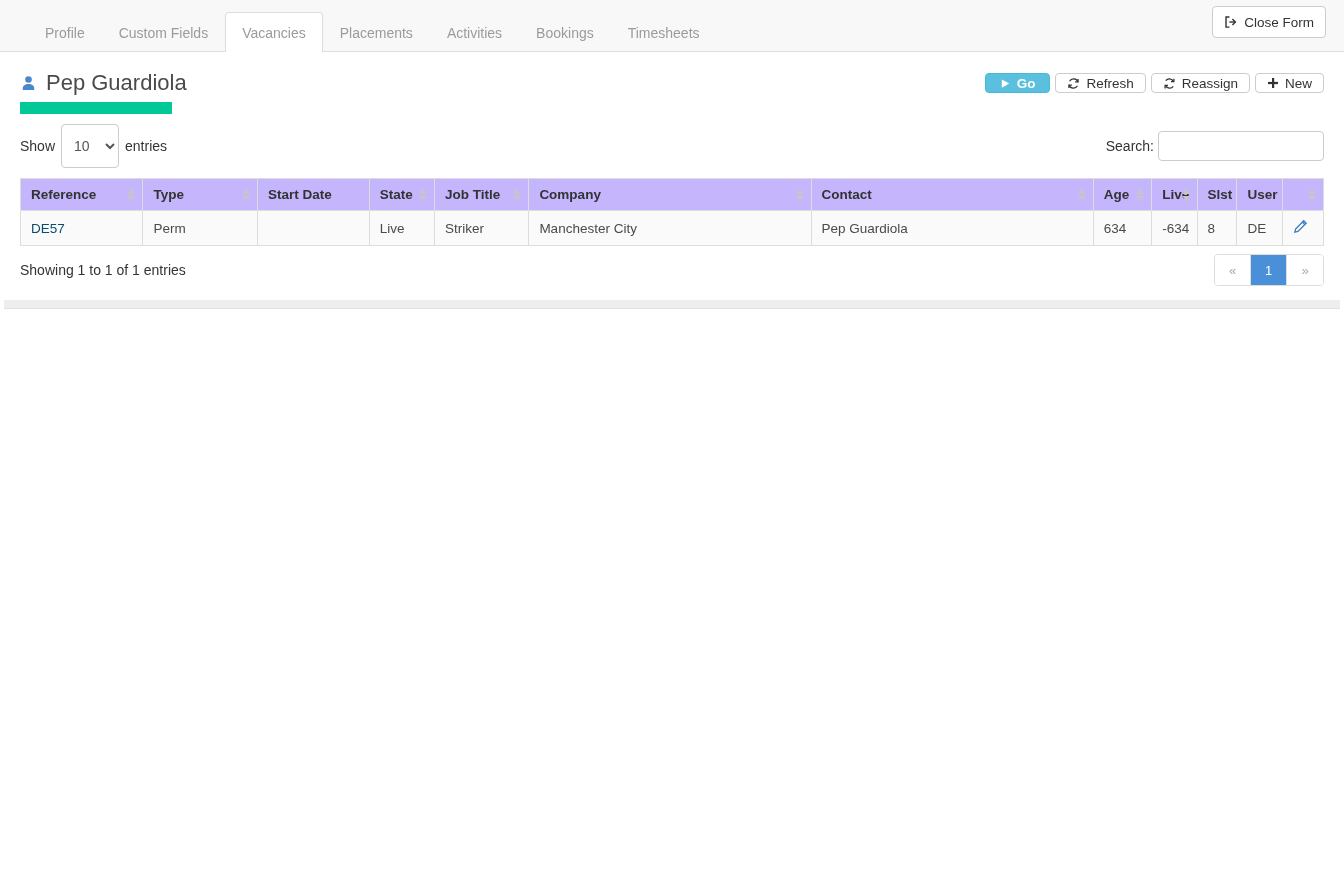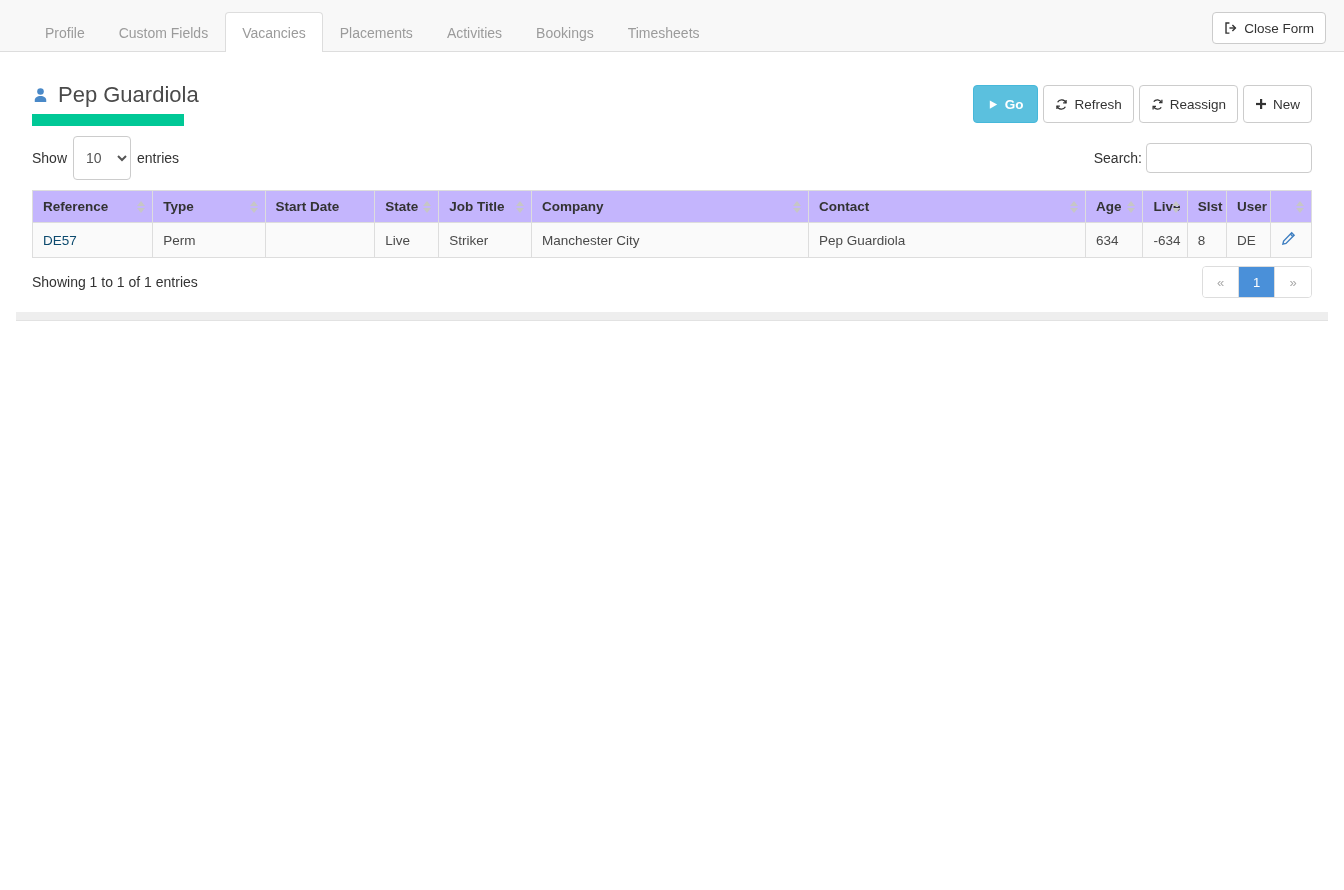--- a/index.html
+++ b/index.html
@@ -34,38 +34,38 @@
     white-space: nowrap;
   }
   .tab.active {
     background: #ffffff;
     border-color: #dddddd;
     color: #9b9b9b;
   }
   .closeform {
     position: absolute;
     right: 18px;
-    top: 12px;
+    top: 6px;
     display: inline-flex;
     align-items: center;
     gap: 6px;
     height: 32px;
     padding: 0 11px;
     font-size: 13.5px;
     color: #333333;
     background: #ffffff;
     border: 1px solid #cccccc;
     border-radius: 4px;
     cursor: pointer;
   }
   .closeform .gi { display: inline-flex; align-items: center; }
 
   
   .panel {
-    margin: 16px;
+    margin: 4px;
     background: #ffffff;
     border-bottom: 1px solid #e2e2e2;
     padding: 0 0 0 0;
   }
   .panel-inner { padding: 14px 16px 0 16px; }
 
   .titlerow {
     display: flex;
     align-items: flex-start;
     justify-content: space-between;
@@ -81,21 +81,21 @@
     font-weight: 400;
     line-height: 26px;
   }
   .user-icon { color: #4a89c8; display: inline-flex; }
 
   .btnrow { display: flex; gap: 5px; padding-top: 3px; }
   .btn {
     display: inline-flex;
     align-items: center;
     gap: 6px;
-    height: 38px;
+    height: 20px;
     padding: 0 11px;
     font-size: 13.5px;
     color: #333333;
     background: #ffffff;
     border: 1px solid #cccccc;
     border-radius: 4px;
     cursor: pointer;
     white-space: nowrap;
   }
   .btn.primary {

